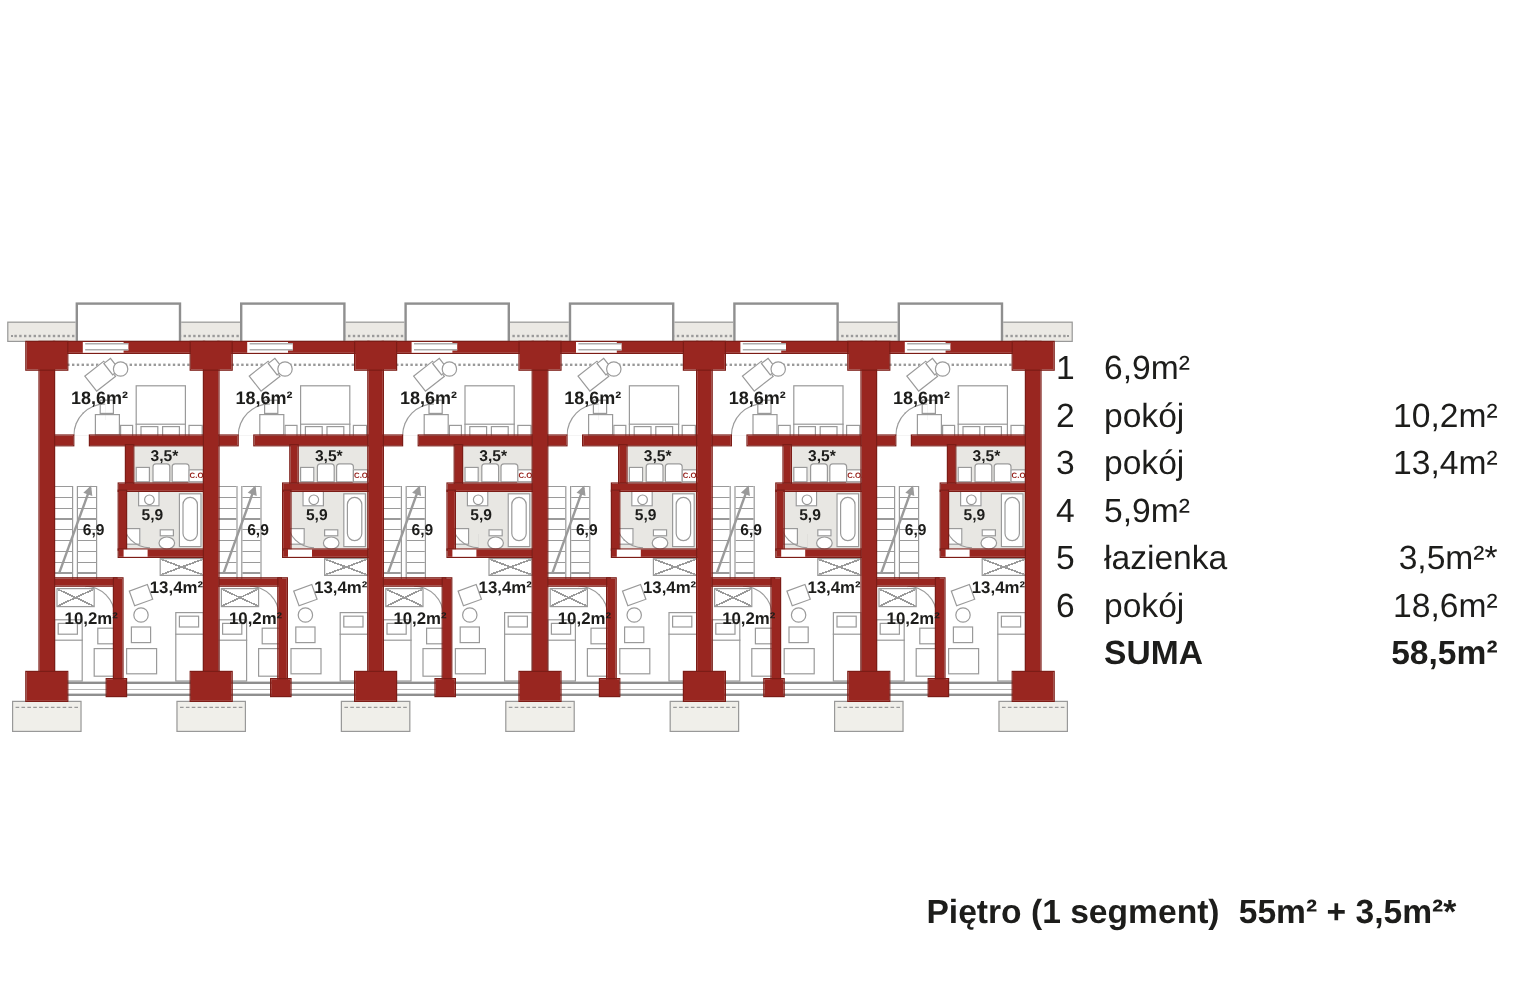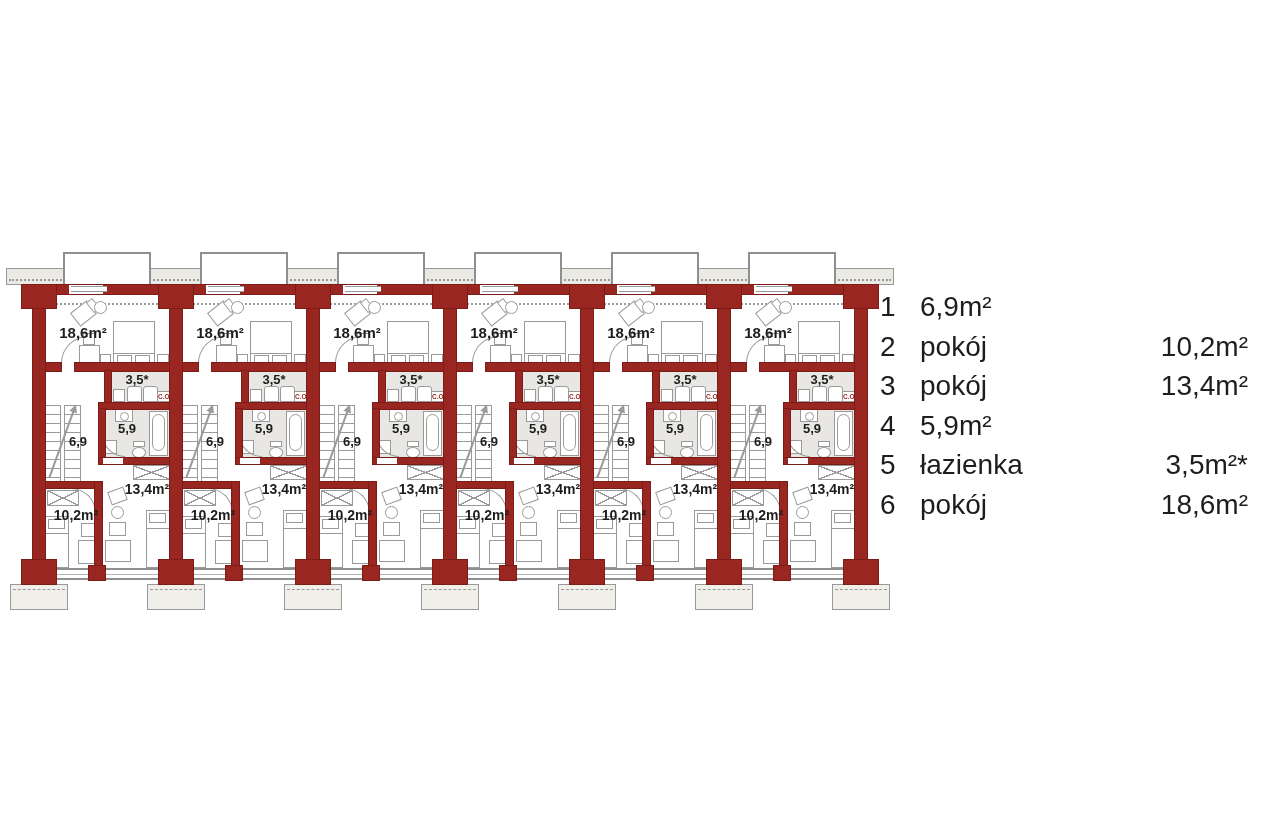--- a/index.html
+++ b/index.html
@@ -618,15 +618,23 @@
     <div class="lrow">
         <span class="lnum">5</span>
         <span class="lname">łazienka</span>
         <span class="larea">3,5m²*</span>
       </div>
     <div class="lrow">
         <span class="lnum">6</span>
         <span class="lname">pokój</span>
         <span class="larea">18,6m²</span>
       </div>
-  </div>
-
+    <div class="lrow sum">
+        <span class="lnum"></span>
+        <span class="lname">SUMA</span>
+        <span class="larea">58,5m²</span>
+      </div>
+  </div>
+
+  <div id="footer">
+    <span>Piętro (1 segment)</span><span class="gap"></span><span>55m² + 3,5m²*</span>
+  </div>
 </div>
 
 </body></html>

